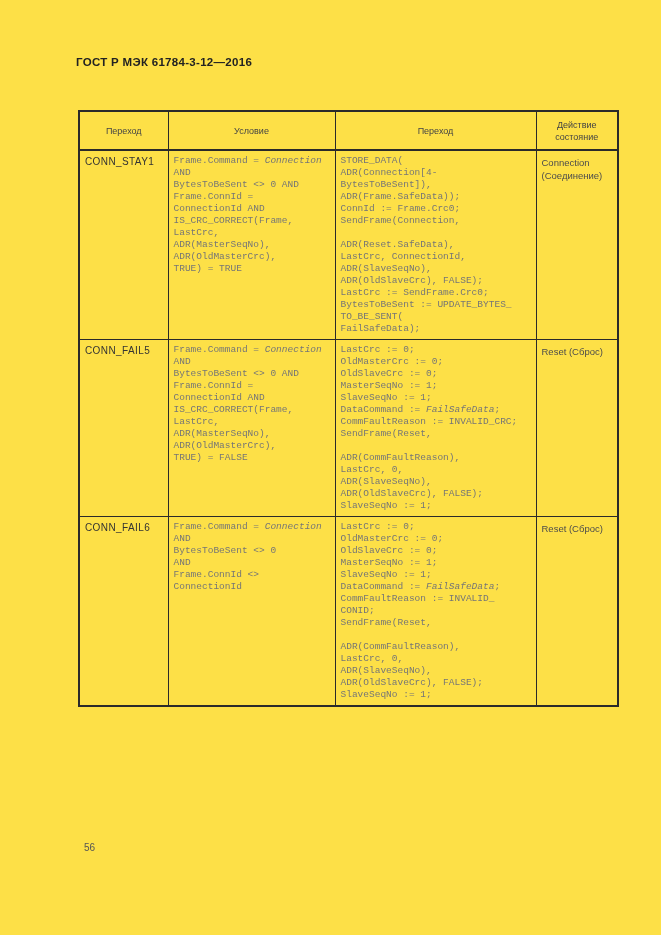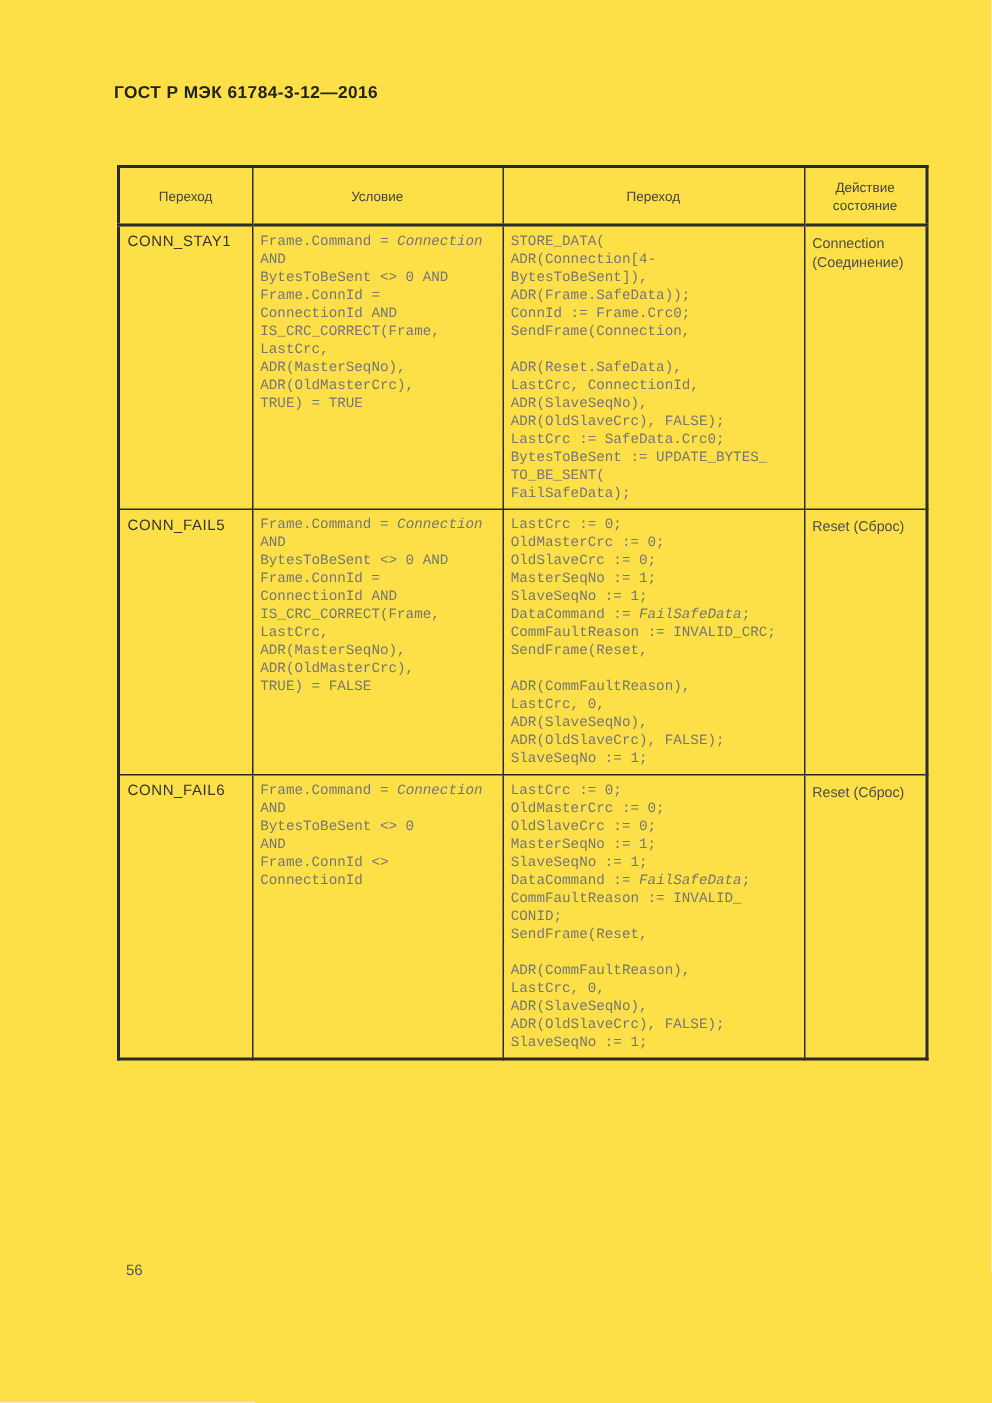--- a/index.html
+++ b/index.html
@@ -139,21 +139,21 @@
               <div><span>ADR(Connection[4-</span></div>
               <div><span>BytesToBeSent]),</span></div>
               <div><span>ADR(Frame.SafeData));</span></div>
               <div><span>ConnId := Frame.Crc0;</span></div>
               <div><span>SendFrame(Connection,</span></div>
               <div>&nbsp;</div>
               <div><span>ADR(Reset.SafeData),</span></div>
               <div><span>LastCrc, ConnectionId,</span></div>
               <div><span>ADR(SlaveSeqNo),</span></div>
               <div><span>ADR(OldSlaveCrc), FALSE);</span></div>
-              <div><span>LastCrc := SafeData.Crc0;</span></div>
+              <div><span>LastCrc := SendFrame.Crc0;</span></div>
               <div><span>BytesToBeSent := UPDATE_BYTES_</span></div>
               <div><span>TO_BE_SENT(</span></div>
               <div><span>FailSafeData);</span></div>
             </div>
         </td>
         <td>
           <div class="next-state">Connection
 (Соединение)</div>
         </td>
       </tr>

